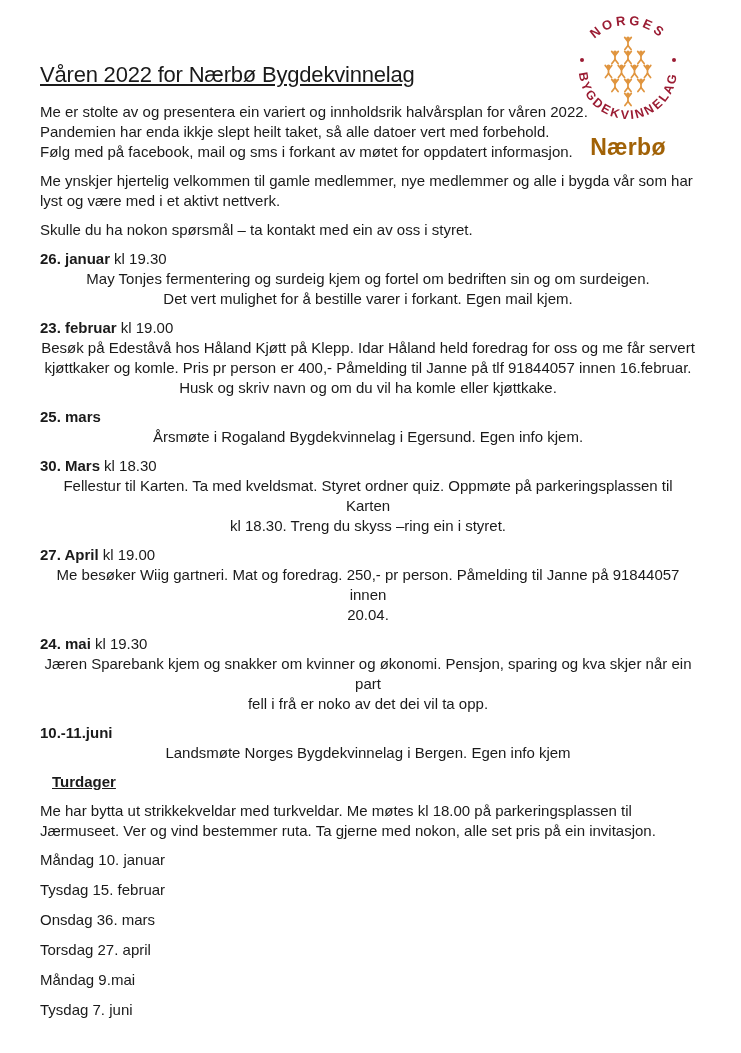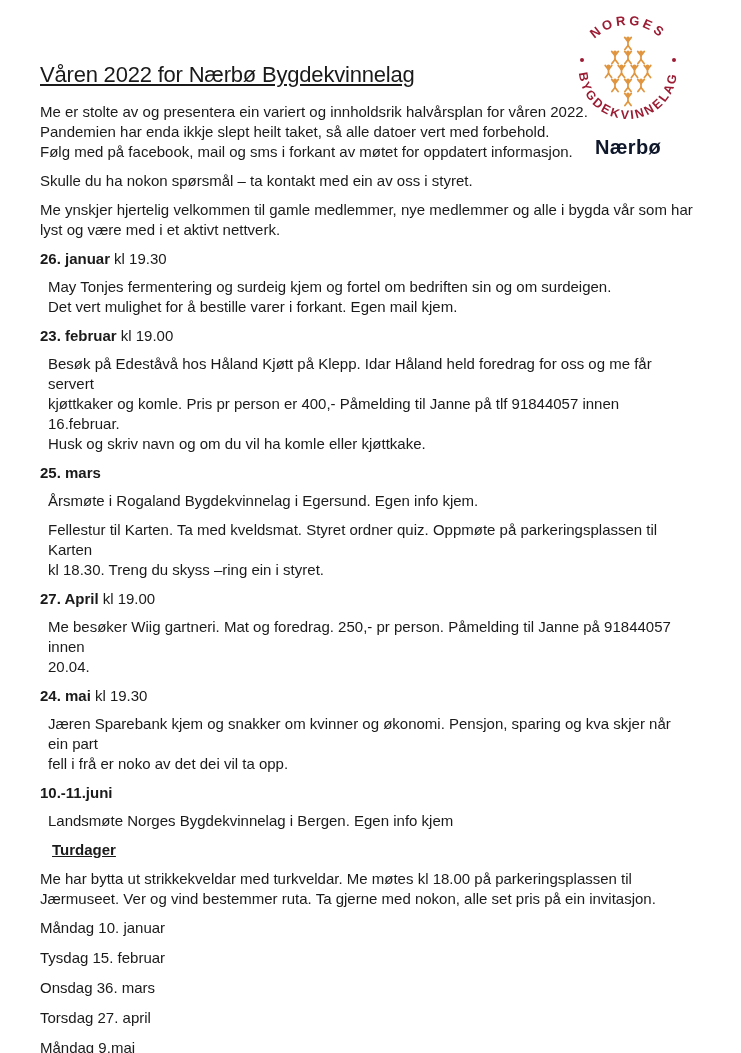--- a/index.html
+++ b/index.html
@@ -38,22 +38,23 @@
   .event-heading {
     font-size: 15px;
     line-height: 20px;
     margin: 0;
   }
   .event-date { font-weight: bold; }
   .event-time { margin-left: 4px; }
   .event-body {
     font-size: 15px;
     line-height: 20px;
-    margin: 8px;
+    margin: 0;
     white-space: pre-line;
+    text-align: center;
   }
   .section-heading {
     font-size: 15px;
     line-height: 20px;
     font-weight: bold;
     text-decoration: underline;
     margin: 0 0 9px 12px;
   }
   .day-item {
     font-size: 15px;
@@ -62,23 +63,23 @@
   }
   .logo {
     position: absolute;
     top: 12px;
     left: 566px;
     width: 124px;
     text-align: center;
   }
   .logo svg { display: block; }
   .logo-name {
-    font-size: 20px;
+    font-size: 23px;
     font-weight: bold;
-    color: #0f172a;
+    color: #a16207;
     line-height: 26px;
     margin-top: 2px;
     letter-spacing: 0.3px;
   }
   .arc-text {
     font-family: "Liberation Sans", "DejaVu Sans", sans-serif;
     font-weight: bold;
     fill: #9b1c33;
   }
   .arc-top { font-size: 13px; letter-spacing: 3px; }
@@ -130,43 +131,44 @@
       </g>
     </svg>
     <div class="logo-name">Nærbø</div>
   </div>
 
   <h1 class="doc-title">Våren 2022 for Nærbø Bygdekvinnelag</h1>
 
   <p class="para">Me er stolte av og presentera ein variert og innholdsrik halvårsplan for våren 2022.
 Pandemien har enda ikkje slept heilt taket, så alle datoer vert med forbehold.
 Følg med på facebook, mail og sms i forkant av møtet for oppdatert informasjon.</p>
-  <p class="para">Skulle du ha nokon spørsmål – ta kontakt med ein av oss i styret.</p>
   <p class="para">Me ynskjer hjertelig velkommen til gamle medlemmer, nye medlemmer og alle i bygda vår som har
 lyst og være med i et aktivt nettverk.</p>
+  <p class="para">Skulle du ha nokon spørsmål – ta kontakt med ein av oss i styret.</p>
 
   <div class="event">
     <p class="event-heading"><span class="event-date">26. januar</span><span class="event-time">kl 19.30</span></p>
     <p class="event-body">May Tonjes fermentering og surdeig kjem og fortel om bedriften sin og om surdeigen.
 Det vert mulighet for å bestille varer i forkant. Egen mail kjem.</p>
   </div>
 
   <div class="event">
     <p class="event-heading"><span class="event-date">23. februar</span><span class="event-time">kl 19.00</span></p>
     <p class="event-body">Besøk på Edeståvå hos Håland Kjøtt på Klepp. Idar Håland held foredrag for oss og me får servert
 kjøttkaker og komle. Pris pr person er 400,- Påmelding til Janne på tlf 91844057 innen 16.februar.
 Husk og skriv navn og om du vil ha komle eller kjøttkake.</p>
   </div>
 
   <div class="event">
     <p class="event-heading"><span class="event-date">25. mars</span><span class="event-time" style="margin-left: 0px;"></span></p>
     <p class="event-body">Årsmøte i Rogaland Bygdekvinnelag i Egersund. Egen info kjem.</p>
   </div>
 
   <div class="event">
+    <p class="event-heading"><span class="event-date">30. Mars</span><span class="event-time">kl 18.30</span></p>
     <p class="event-body">Fellestur til Karten. Ta med kveldsmat. Styret ordner quiz. Oppmøte på parkeringsplassen til Karten
 kl 18.30. Treng du skyss –ring ein i styret.</p>
   </div>
 
   <div class="event">
     <p class="event-heading"><span class="event-date">27. April</span><span class="event-time">kl 19.00</span></p>
     <p class="event-body">Me besøker Wiig gartneri. Mat og foredrag. 250,- pr person. Påmelding til Janne på 91844057 innen
 20.04.</p>
   </div>
 

